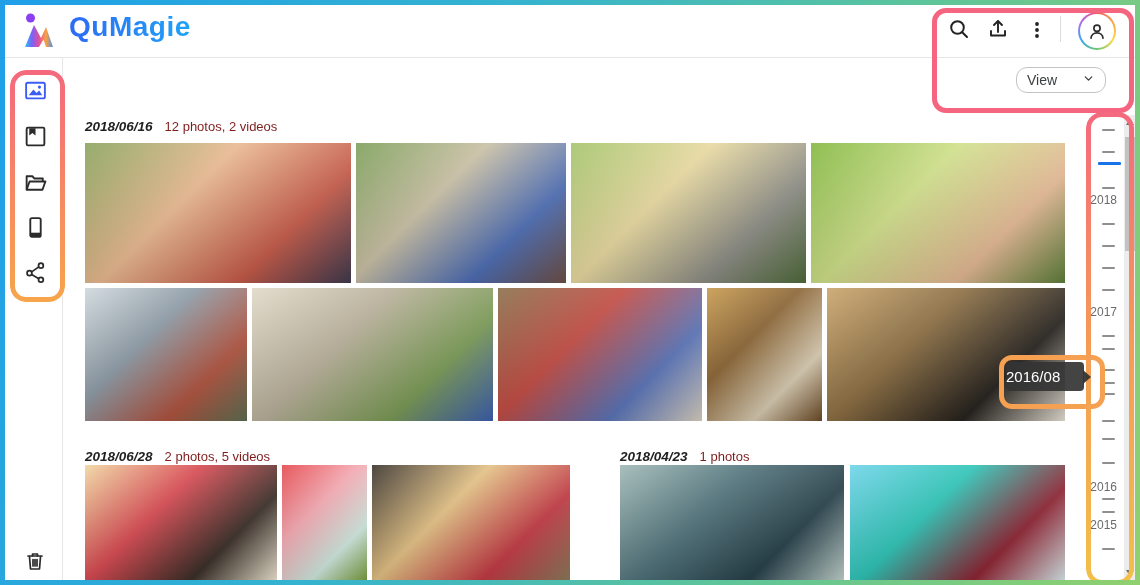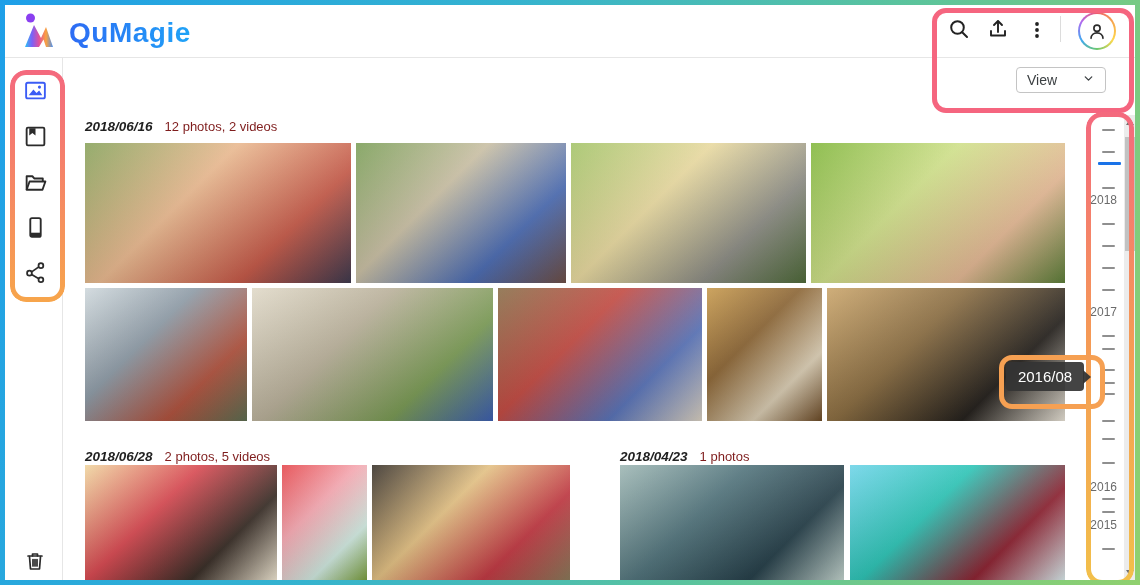--- a/index.html
+++ b/index.html
@@ -3,21 +3,21 @@
 <meta charset="utf-8">
 <style>
   html,body{margin:0;padding:0;background:#fff;font-family:"Liberation Sans",sans-serif;}
   #stage{position:relative;width:1140px;height:585px;overflow:hidden;
     background:linear-gradient(110deg,#1e9fe8 0%,#35b3cf 38%,#5cc49b 68%,#90d06e 100%);}
   #app{position:absolute;left:5px;top:5px;width:1130px;height:575px;background:#fff;overflow:hidden;}
 
   
   .topbar-divider{position:absolute;left:0;top:52px;width:1130px;height:1px;background:#e6e6e6;}
   .sidebar-divider{position:absolute;left:57px;top:53px;width:1px;height:522px;background:#e6e6e6;}
-  .logo-wrap{position:absolute;left:17px;top:6px;display:flex;align-items:center;gap:9px;}
+  .logo-wrap{position:absolute;left:17px;top:6px;display:flex;align-items:flex-start;gap:9px;}
   .wordmark{font-size:28px;font-weight:bold;letter-spacing:.5px;
     background:linear-gradient(90deg,#2d6bf4,#1fa3f7);
     -webkit-background-clip:text;background-clip:text;-webkit-text-fill-color:transparent;}
   .tb-icon{position:absolute;width:26px;height:26px;display:flex;align-items:center;justify-content:center;cursor:pointer;}
   .tb-sep{position:absolute;left:1055px;top:11px;width:1px;height:26px;background:#dcdcdc;}
   .avatar{position:absolute;left:1073px;top:7px;width:38px;height:38px;border-radius:50%;
     background:conic-gradient(#ef5b6e,#f6a54b,#ffd84d,#6cc86e,#41a8f0,#b06af0,#ef5b6e);
     display:flex;align-items:center;justify-content:center;cursor:pointer;}
   .avatar-inner{width:34px;height:34px;border-radius:50%;background:#fff;display:flex;align-items:center;justify-content:center;}
 
@@ -35,35 +35,35 @@
   .ring-sidebar{left:5px;top:65px;width:45px;height:222px;border-radius:16px;
     background:linear-gradient(180deg,#f4697e,#f7a54b) border-box;}
   .ring-timeline{left:1081px;top:107px;width:38px;height:463px;border-radius:16px;
     background:linear-gradient(180deg,#f4697e 0%,#f59a55 48%,#f2c04a 100%) border-box;}
   .ring-tooltip{left:994px;top:350px;width:96px;height:44px;border-radius:13px;border-color:#f6a052;z-index:6;}
 
   
   .page-head{position:absolute;left:80px;top:63px;display:flex;align-items:baseline;gap:13px;}
   .page-title{font-size:20px;font-weight:bold;color:#1b1b1b;}
   .page-subtitle{font-size:13px;color:#5f6368;}
-  .view-btn{position:absolute;left:1011px;top:62px;width:90px;height:26px;border:1px solid #c4c4c4;border-radius:4px;
+  .view-btn{position:absolute;left:1011px;top:62px;width:90px;height:26px;border:1px solid #c4c4c4;border-radius:11px;
     background:#fff;display:flex;align-items:center;justify-content:space-between;padding:1px 10px;box-sizing:border-box;
     font-size:14px;color:#3c4043;cursor:pointer;}
   .group-header{position:absolute;display:flex;align-items:baseline;gap:12px;white-space:nowrap;}
   .group-date{font-size:13.5px;font-weight:bold;color:#212121;font-style:italic;}
   .group-count{font-size:13px;color:#7f1d1d;}
   .tile{position:absolute;z-index:1;cursor:pointer;}
   .tile::after{content:"";position:absolute;inset:0;background:linear-gradient(180deg,rgba(255,255,255,.10),rgba(0,0,0,.10));}
 
   
   .tl-tick{position:absolute;left:1097px;width:13px;height:2px;background:#8f8f8f;border-radius:1px;z-index:2;}
   .tl-tick.active{left:1093px;width:23px;height:3px;background:#1a73e8;}
   .tl-year{position:absolute;left:1077px;width:35px;text-align:right;font-size:12px;color:#6b6b6b;z-index:2;}
   .tl-tooltip{position:absolute;left:1001px;top:357px;width:78px;height:29px;background:rgba(52,52,52,.92);
-    border-radius:4px;color:#fff;font-size:15px;display:flex;align-items:center;justify-content:center;z-index:8;}
+    border-radius:4px;color:#fff;font-size:15px;display:flex;align-items:center;justify-content:flex-start;z-index:8;}
   .tl-tooltip::after{content:"";position:absolute;right:-7px;top:50%;margin-top:-7px;
     border-left:8px solid rgba(52,52,52,.95);border-top:7px solid transparent;border-bottom:7px solid transparent;}
 
   
   .scrollbar{position:absolute;left:1119px;top:110px;width:12px;height:465px;background:#ececec;z-index:3;}
   .sb-btn{position:absolute;left:0;width:12px;height:14px;display:flex;align-items:center;justify-content:center;cursor:pointer;}
   .sb-up{top:0;}.sb-down{bottom:0;}
   .tri-up{width:0;height:0;border-left:4px solid transparent;border-right:4px solid transparent;border-bottom:6px solid #6e6e6e;}
   .tri-down{width:0;height:0;border-left:4px solid transparent;border-right:4px solid transparent;border-top:6px solid #6e6e6e;}
   .sb-thumb{position:absolute;left:1px;top:22px;width:10px;height:114px;background:#c2c2c2;cursor:pointer;}

